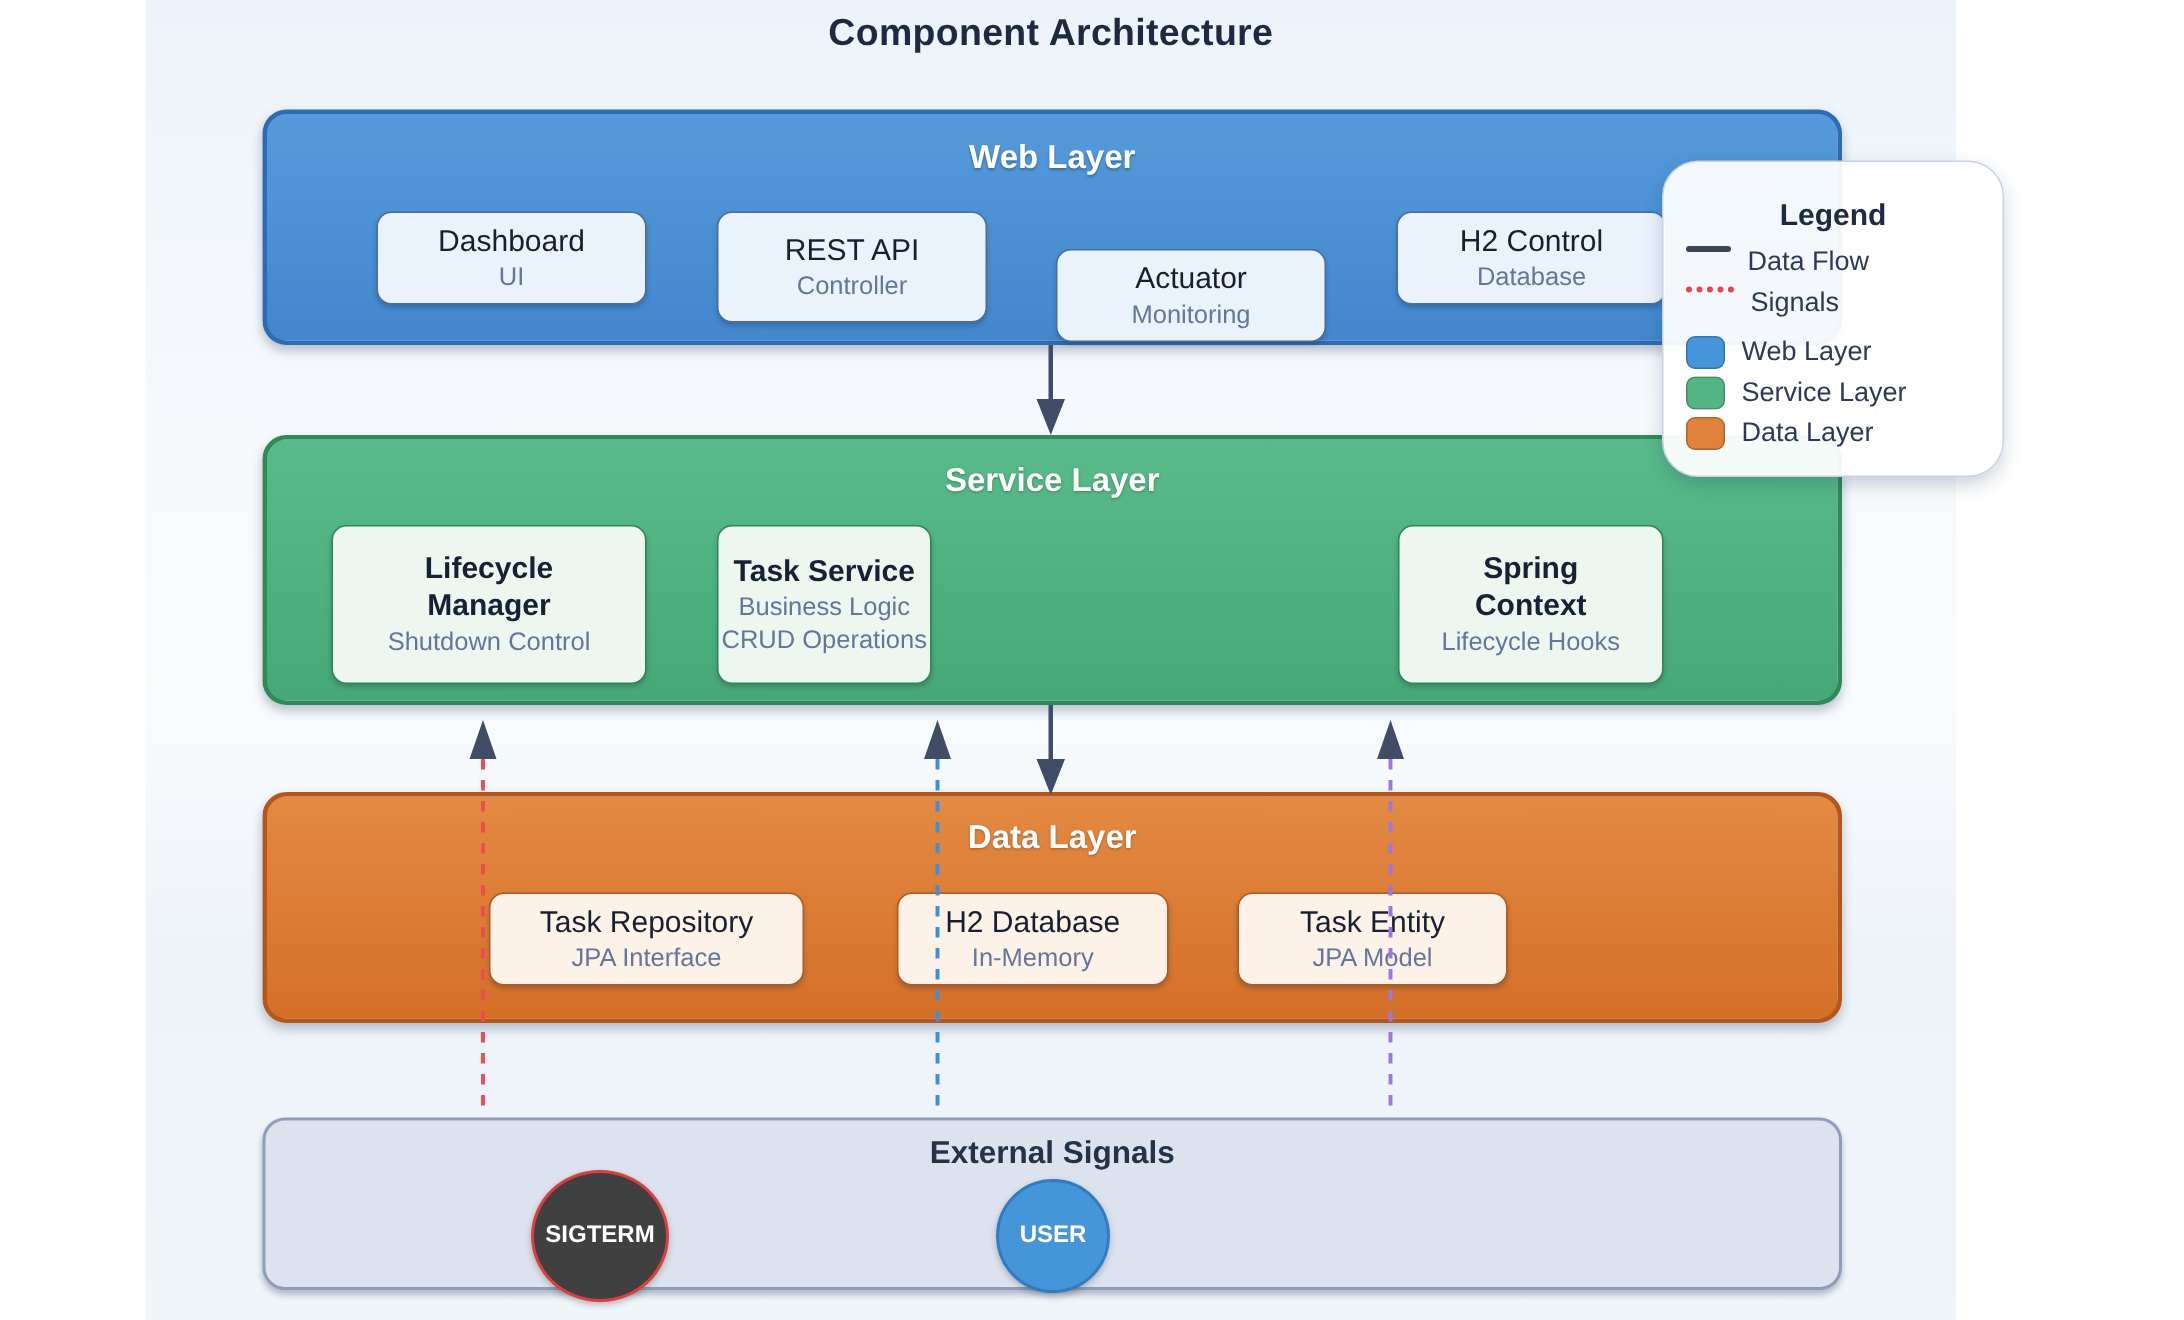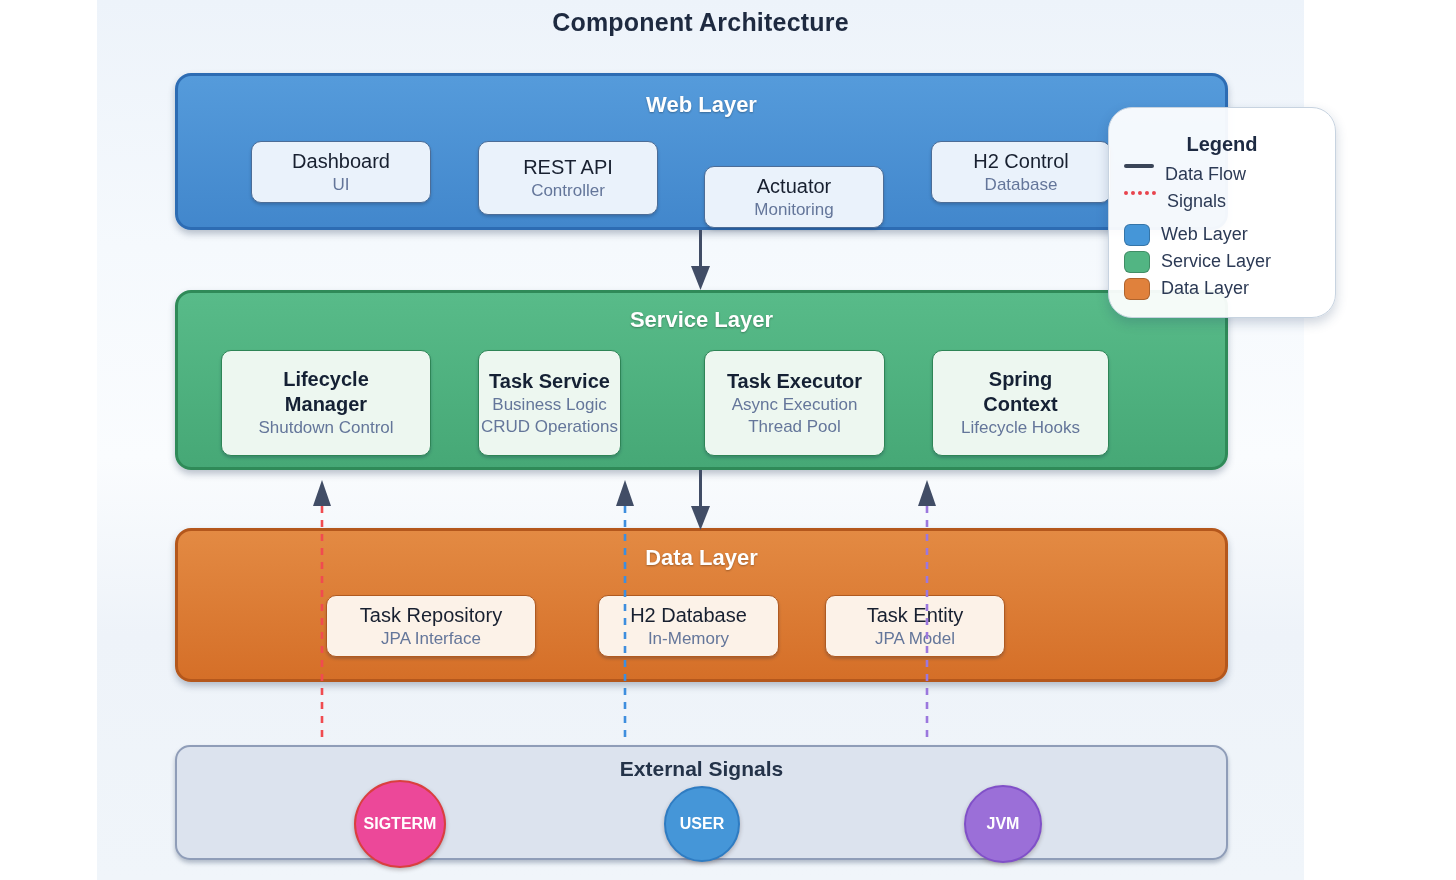--- a/index.html
+++ b/index.html
@@ -105,25 +105,20 @@
     <div class="node sb0">
       <div class="node-title">Lifecycle
 Manager</div>
       <div class="node-sub">Shutdown Control</div>
     </div>
     <div class="node sb1">
       <div class="node-title">Task Service</div>
       <div class="node-sub">Business Logic
 CRUD Operations</div>
     </div>
-    <div class="node sb2">
-      <div class="node-title">Task Executor</div>
-      <div class="node-sub">Async Execution
-Thread Pool</div>
-    </div>
     <div class="node sb3">
       <div class="node-title">Spring
 Context</div>
       <div class="node-sub">Lifecycle Hooks</div>
     </div>
   </div>
 
   <div class="layer layer-data">
     <div class="layer-label" style="top:14px;">Data Layer</div>
     <div class="node db0">
@@ -135,28 +130,25 @@
       <div class="node-sub">In-Memory</div>
     </div>
     <div class="node db2">
       <div class="node-title">Task Entity</div>
       <div class="node-sub">JPA Model</div>
     </div>
   </div>
 
   <div class="external">
     <div class="external-label">External Signals</div>
-    <div class="signal sig0" style="background: #ec4899;">
+    <div class="signal sig0" style="background: #404040;">
       <span>SIGTERM</span>
     </div>
     <div class="signal sig1" style="background: rgb(69, 150, 216);">
       <span>USER</span>
-    </div>
-    <div class="signal sig2" style="background: rgb(155, 111, 216);">
-      <span>JVM</span>
     </div>
   </div>
 
   <svg class="arrows" viewBox="0 0 1456 880">
 
     <g>
       <line class="flow" x1="700.5" y1="230" x2="700.5" y2="268" style="stroke: rgb(65, 77, 102);"></line>
       <polygon points="700.5,290 691,266 710,266" style="fill: rgb(65, 77, 102);"></polygon>
     </g>
 

